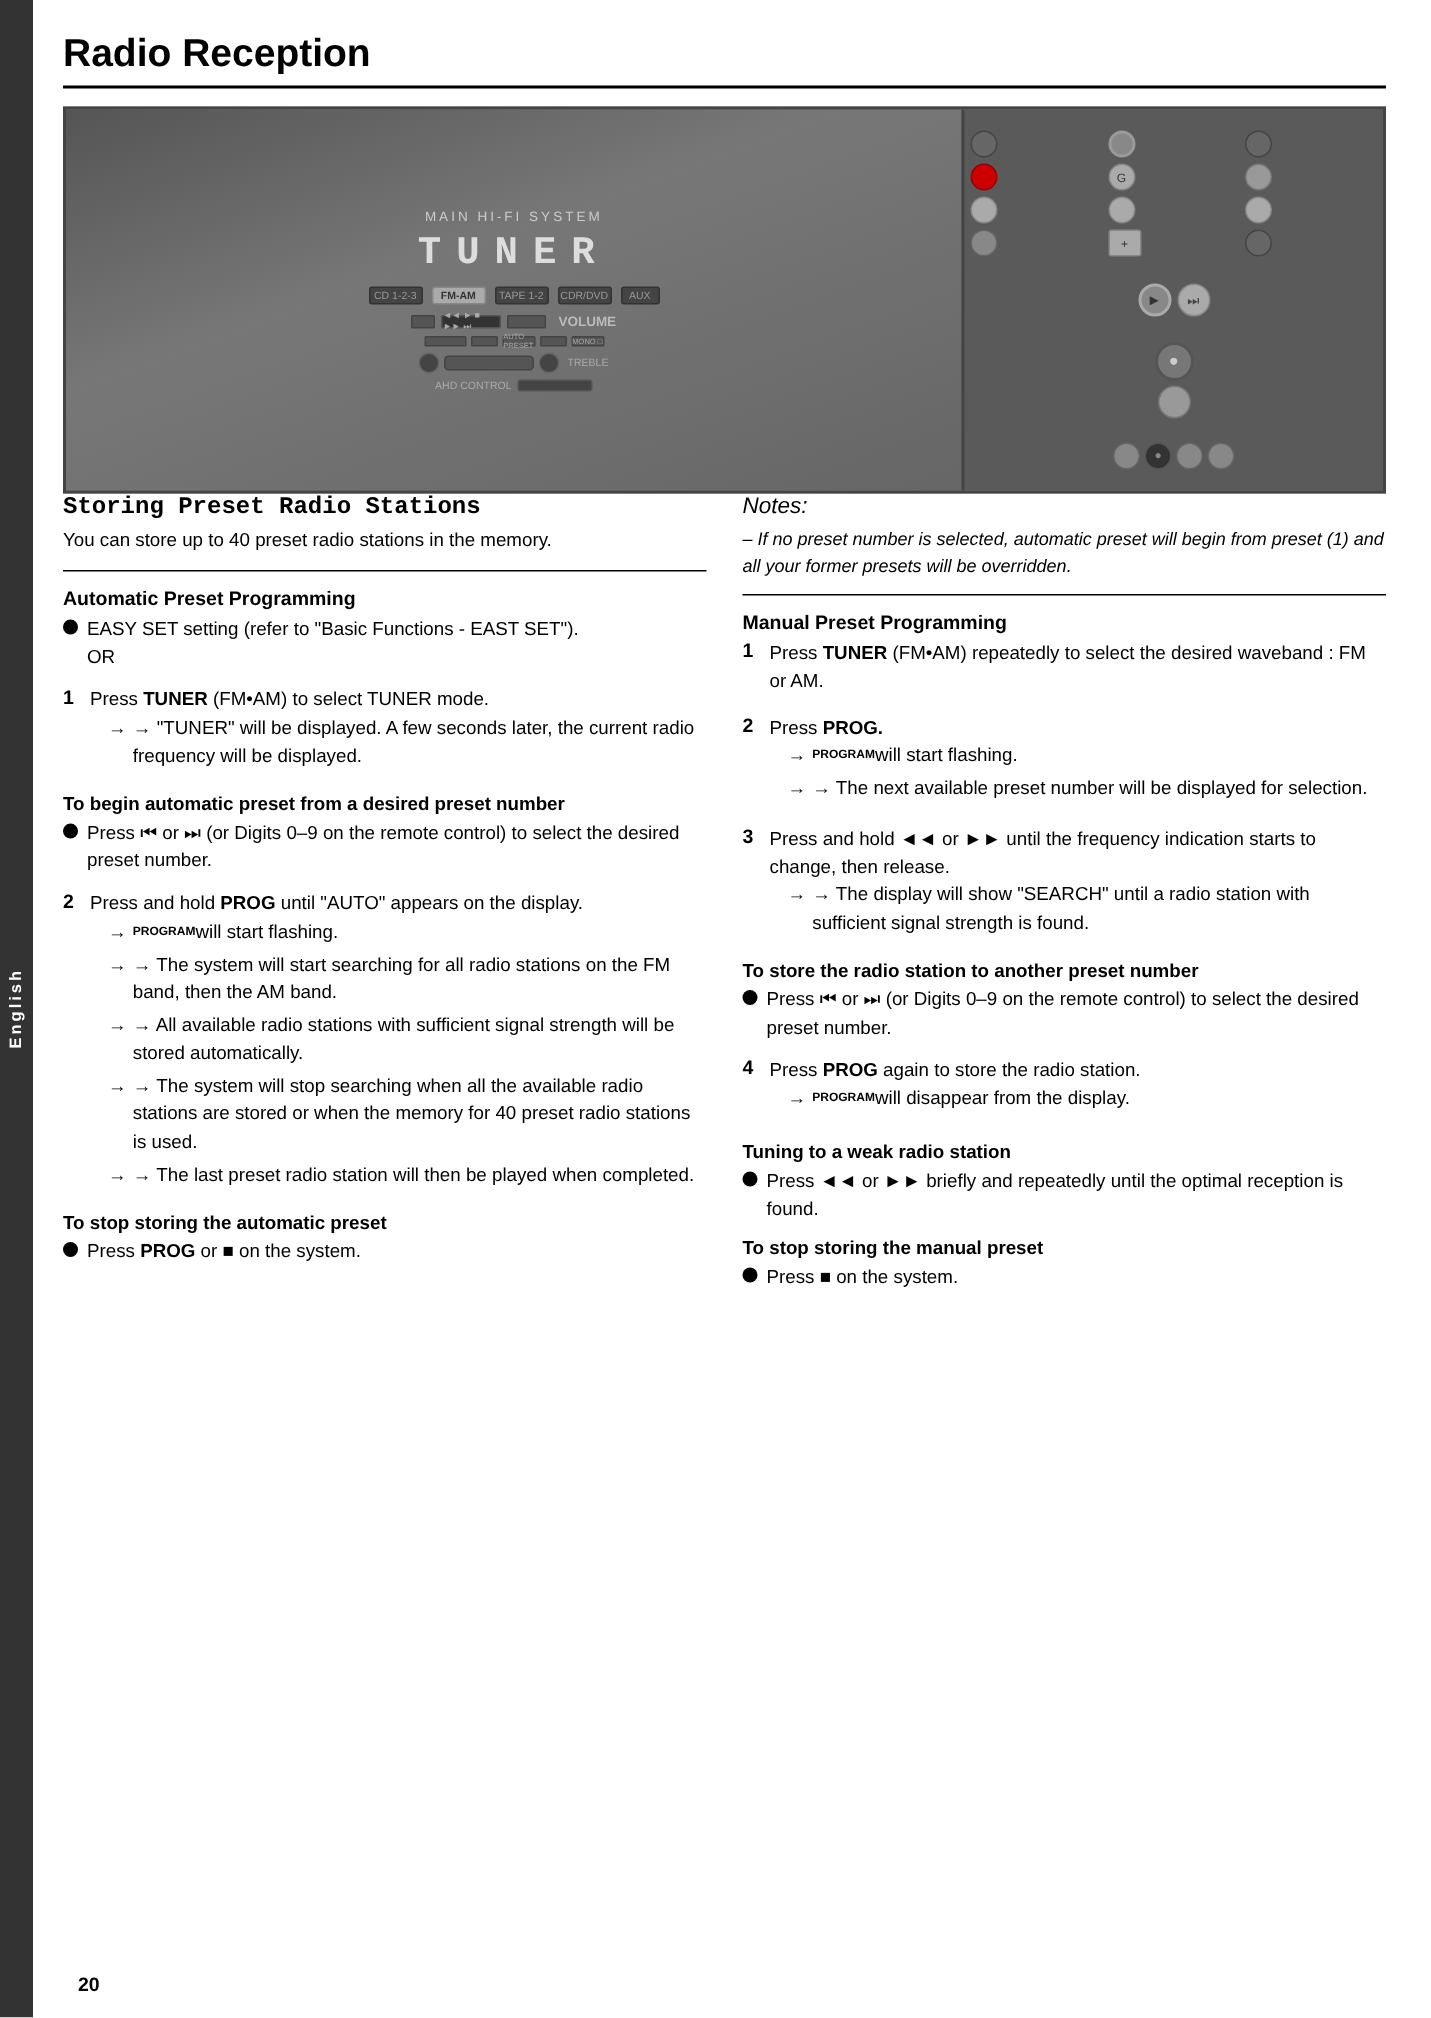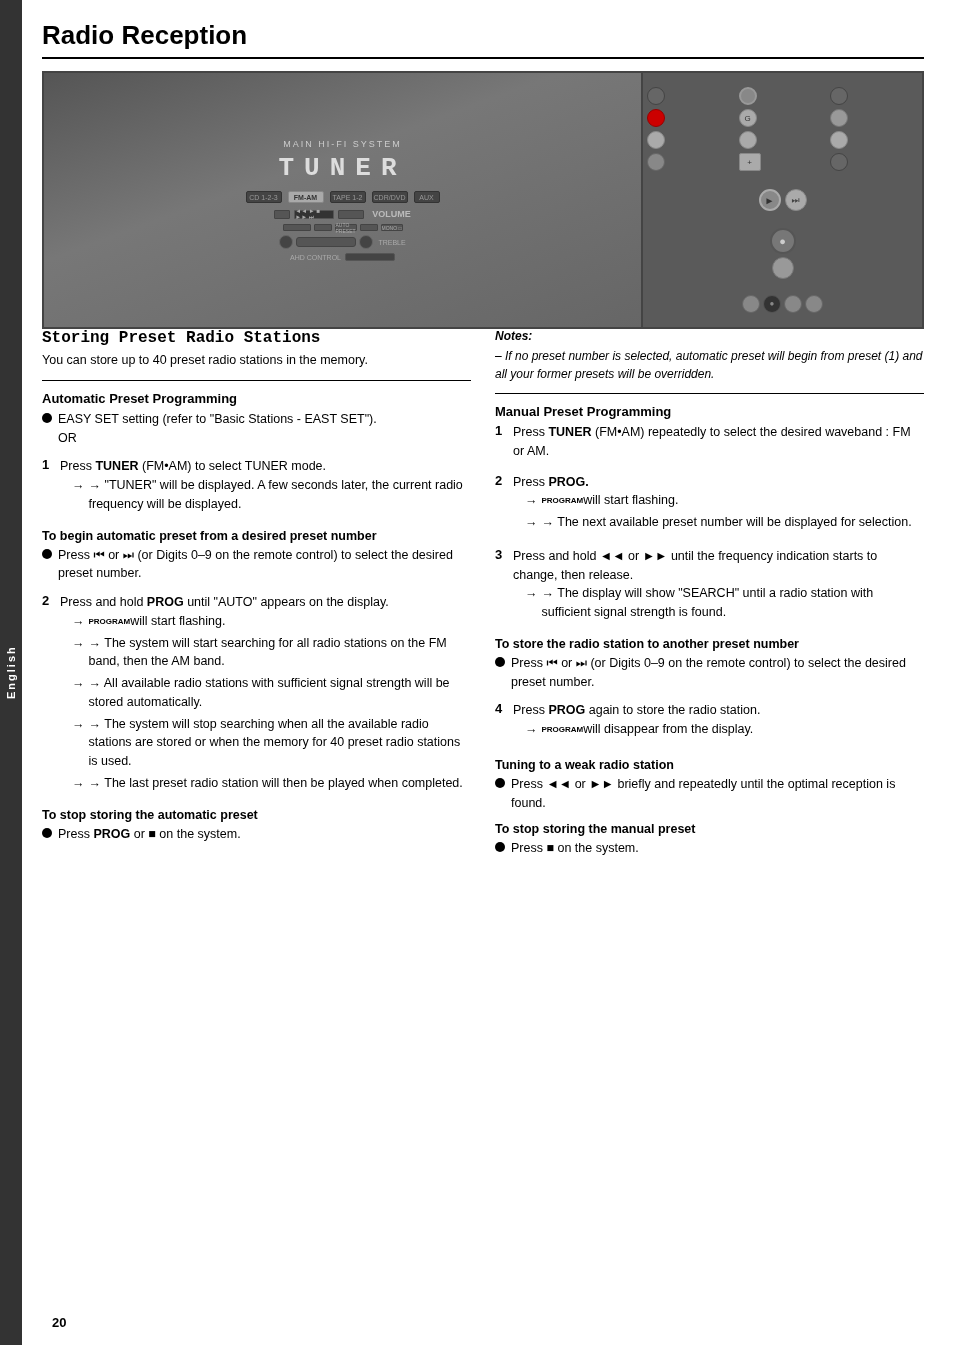--- a/index.html
+++ b/index.html
@@ -115,23 +115,23 @@
     }
     .small-caps-label {
       font-variant: small-caps;
       font-weight: bold;
       font-size: 11px;
     }
     .notes-section {
       margin-bottom: 10px;
     }
     .notes-title {
-      font-weight: bold;
+      font-weight: normal;
       font-style: italic;
-      font-size: 12px;
+      font-size: 15px;
       margin-bottom: 4px;
     }
     .note-line {
       font-style: italic;
       font-size: 12px;
       line-height: 1.5;
       margin-bottom: 4px;
     }
     .page-number {
       position: absolute;
@@ -271,21 +271,21 @@
         <div class="section-title">Storing Preset Radio Stations</div>
         <div class="body-text">You can store up to 40 preset radio stations in the memory.</div>
 
         <hr class="divider">
 
         <div class="section-subtitle">Automatic Preset Programming</div>
 
         <div class="bullet-item">
           <div class="bullet-dot"></div>
           <div class="body-text">
-            <span>EASY SET setting (refer to "Basic Stations - EAST SET").</span><br>
+            <span>EASY SET setting (refer to "Basic Functions - EAST SET").</span><br>
             <span>OR</span>
           </div>
         </div>
 
         <div class="numbered-item">
           <div class="num-label">1</div>
           <div class="body-text">
             <span>Press </span><strong>TUNER</strong><span> (FM•AM) to select TUNER mode.</span>
             <div class="arrow-text">
               <span class="arrow">→</span>

